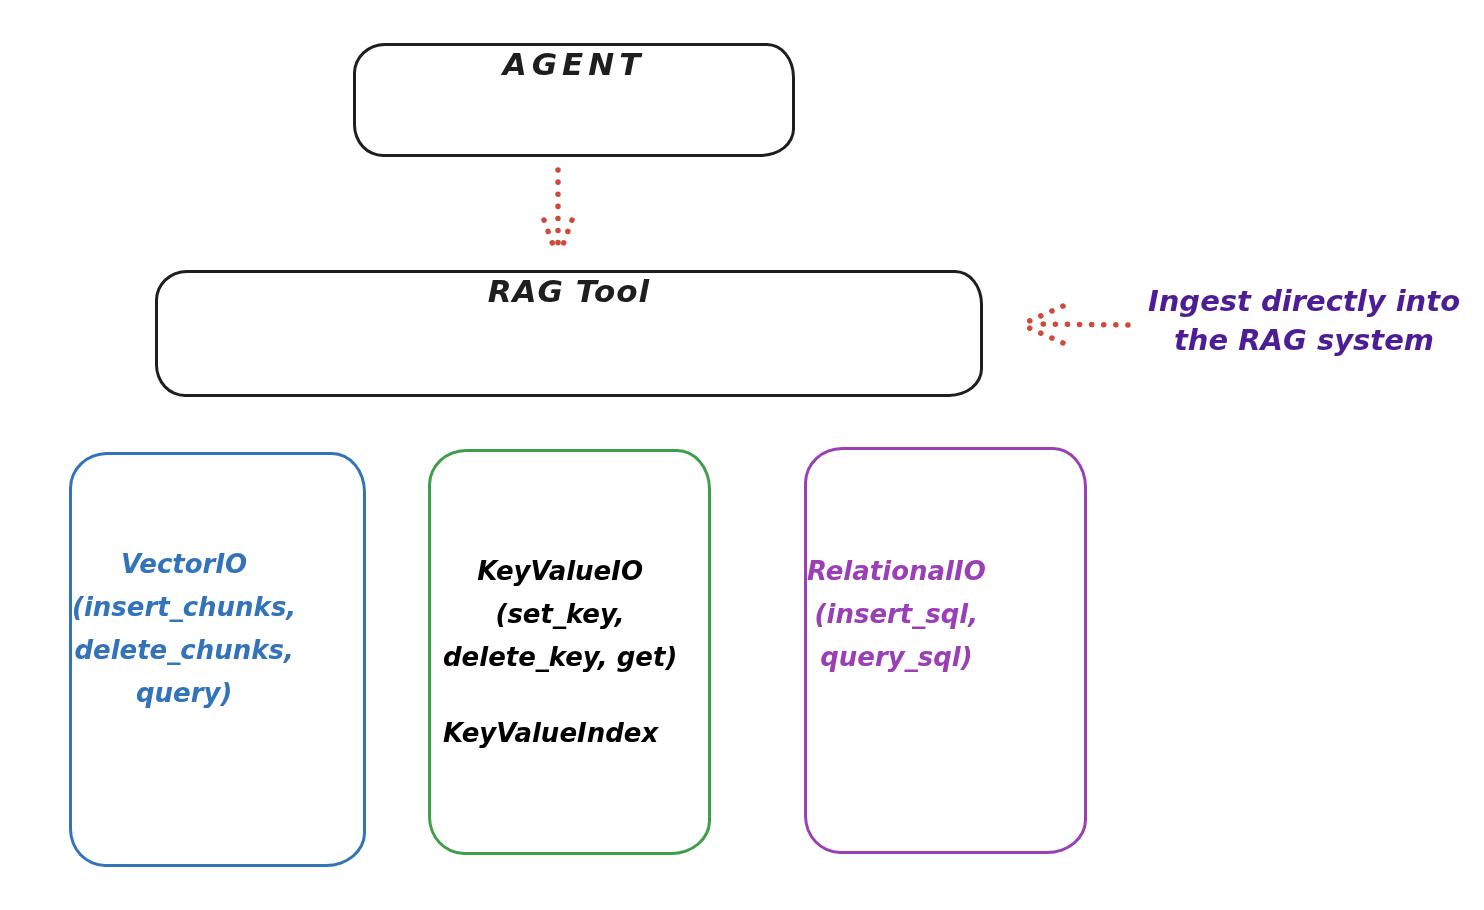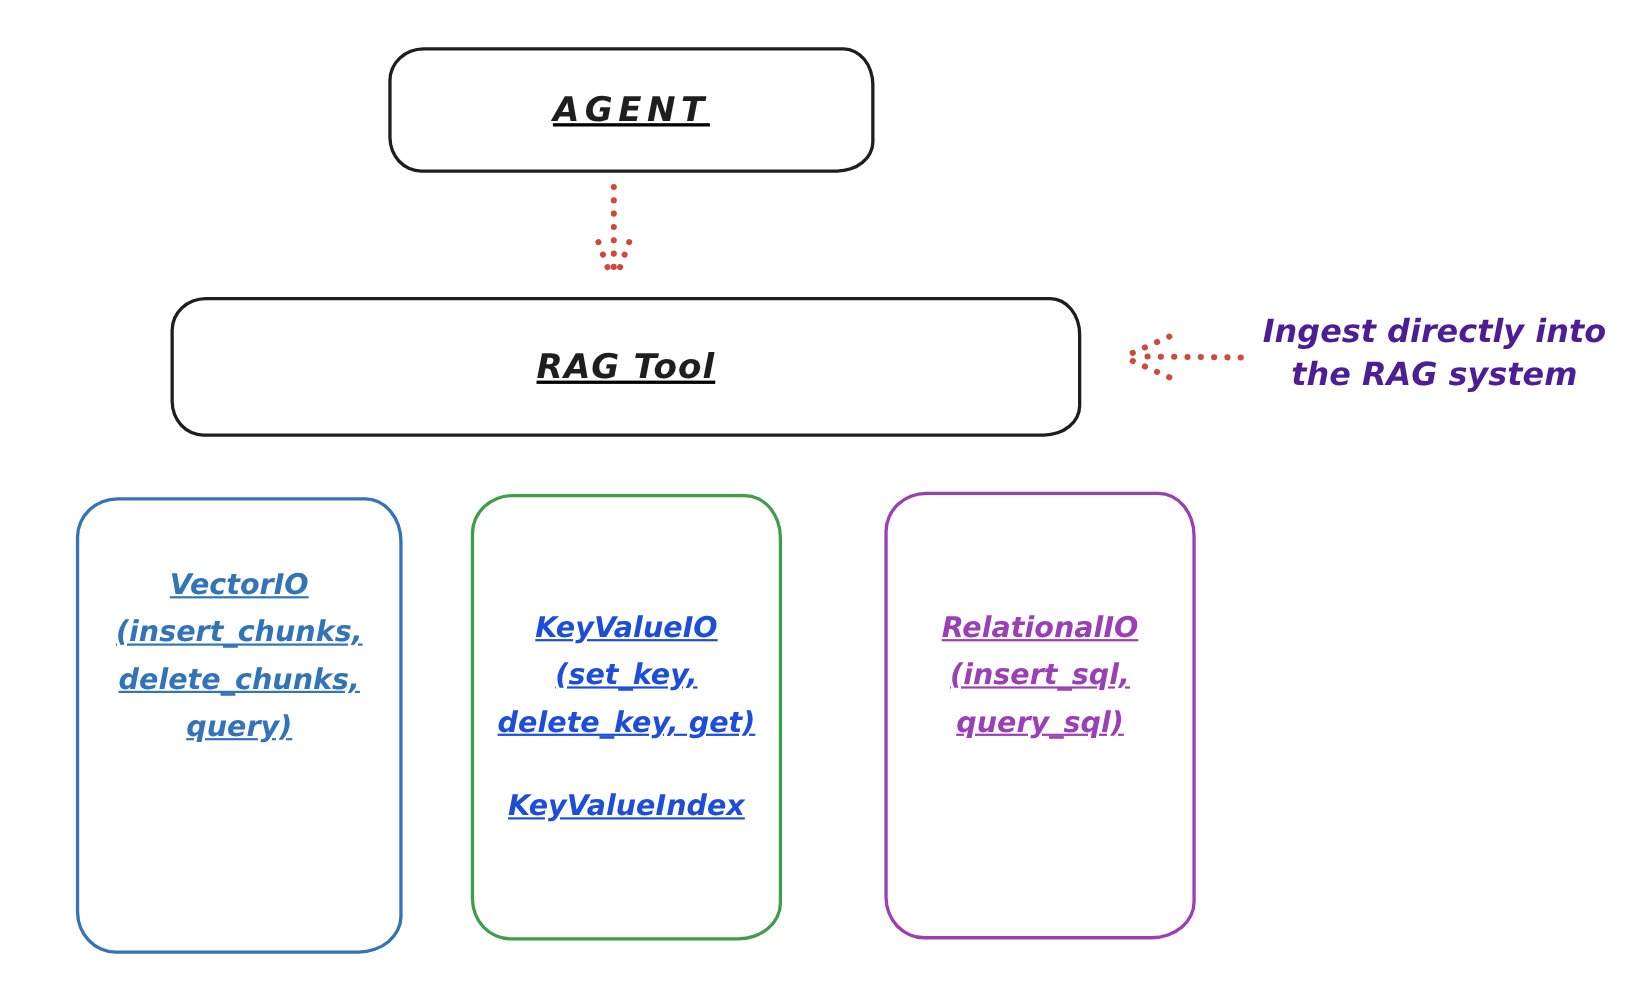--- a/index.html
+++ b/index.html
@@ -14,24 +14,23 @@
     height: 910px;
     background: #ffffff;
     overflow: hidden;
   }
   .sketch-box {
     position: absolute;
     box-sizing: border-box;
     border-style: solid;
     background: #ffffff;
     display: flex;
-    align-items: center;
+    align-items: flex-start;
     justify-content: center;
     text-align: center;
-    text-decoration: underline;
   }
   .ink-box {
     border-width: 3.5px;
     border-color: #1e1e1e;
     border-radius: 32px 28px 34px 30px / 30px 34px 28px 32px;
   }
   .agent-box {
     left: 353px; top: 43px;
     width: 442px; height: 114px;
   }
@@ -65,21 +64,21 @@
     font-weight: bold;
     font-style: italic;
     line-height: 43px;
   }
   .storage-box .index-text {
     margin-top: 33px;
   }
   .box-vector {
     left: 69px; top: 452px;
     width: 297px; height: 415px;
-    padding-top: 56px;
+    padding-top: 88px;
   }
   .box-keyvalue {
     left: 428px; top: 449px;
     width: 283px; height: 406px;
     padding-top: 98px;
   }
   .box-relational {
     left: 804px; top: 447px;
     width: 283px; height: 407px;
     padding-top: 100px;
@@ -132,21 +131,21 @@
   <div class="annotation" style="color: #4c1d95;">Ingest directly into
 the RAG system</div>
 
   <div class="sketch-box storage-box box-vector" style="border-color: rgb(50, 115, 185); color: rgb(50, 115, 185);">
     <div class="box-text">VectorIO
 (insert_chunks,
 delete_chunks,
 query)</div>
   </div>
 
-  <div class="sketch-box storage-box box-keyvalue" style="border-color: rgb(63, 158, 74); color: #1d4ed8;">
+  <div class="sketch-box storage-box box-keyvalue" style="border-color: rgb(63, 158, 74); color: #000000; padding-left: 12px;">
     <div class="box-text">KeyValueIO
 (set_key,
 delete_key, get)</div>
     <div class="box-text index-text">KeyValueIndex</div>
   </div>
 
   <div class="sketch-box storage-box box-relational" style="border-color: rgb(154, 63, 181); color: rgb(154, 63, 181);">
     <div class="box-text">RelationalIO
 (insert_sql,
 query_sql)</div>

